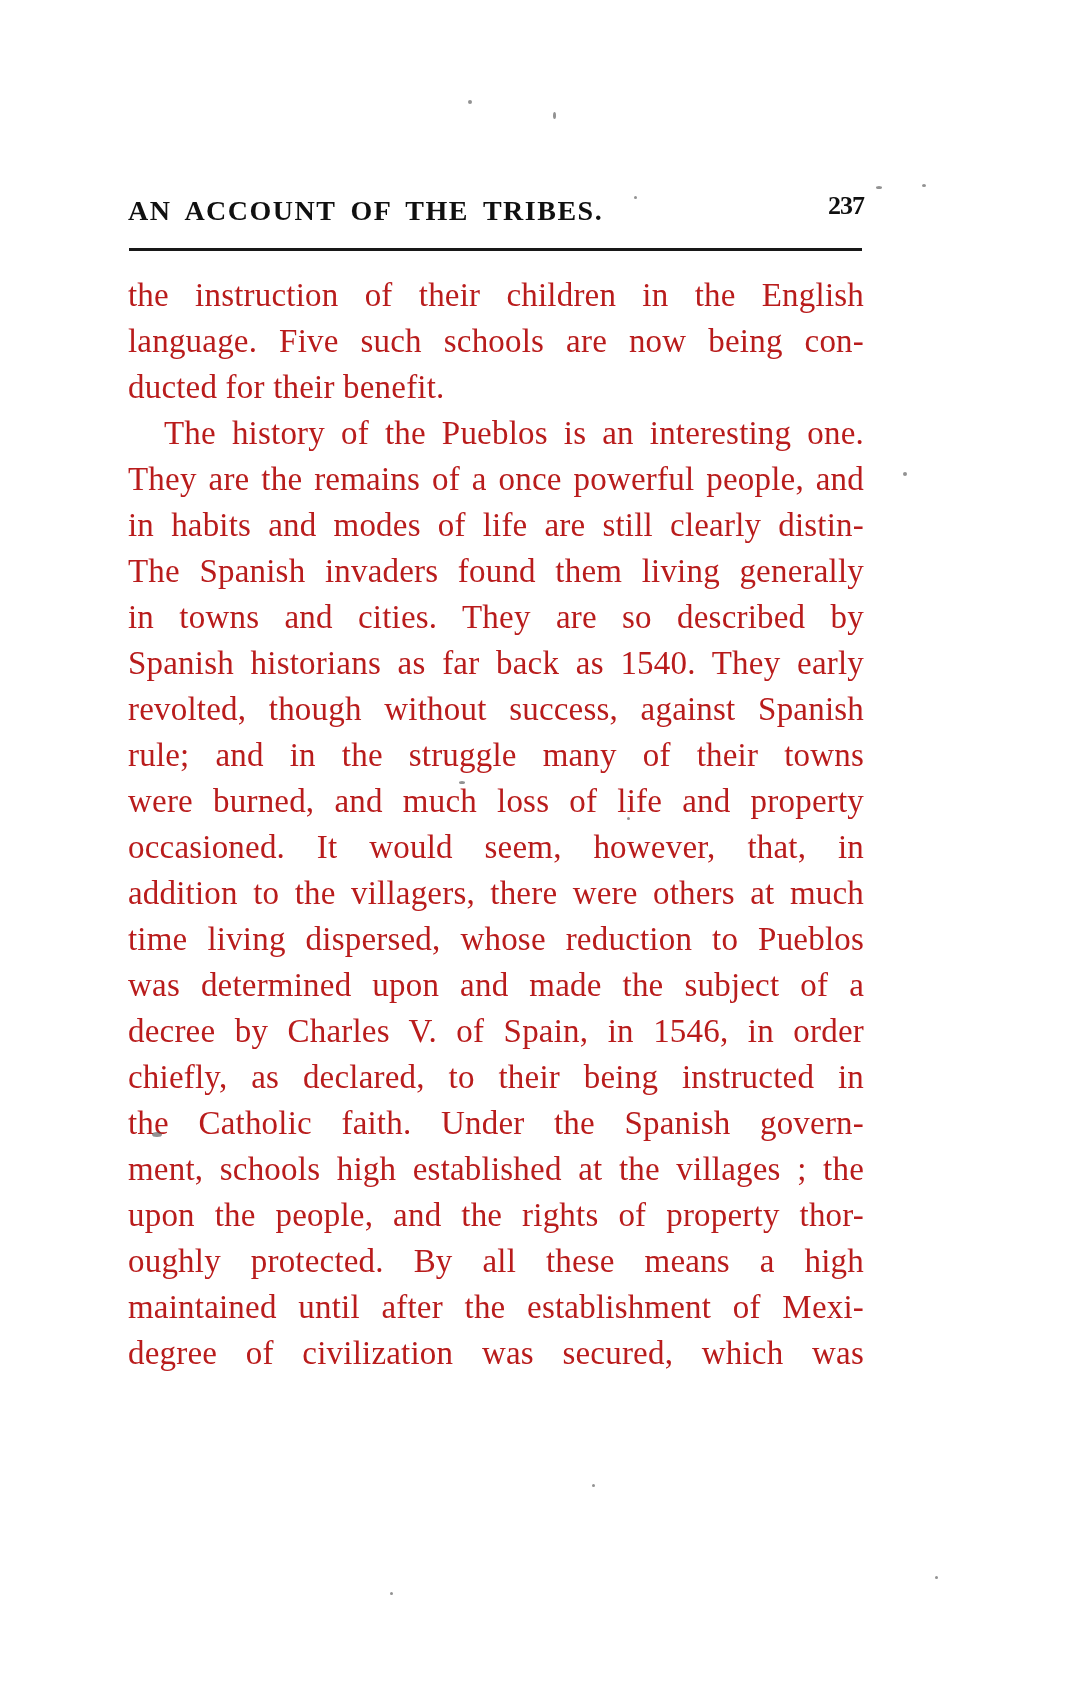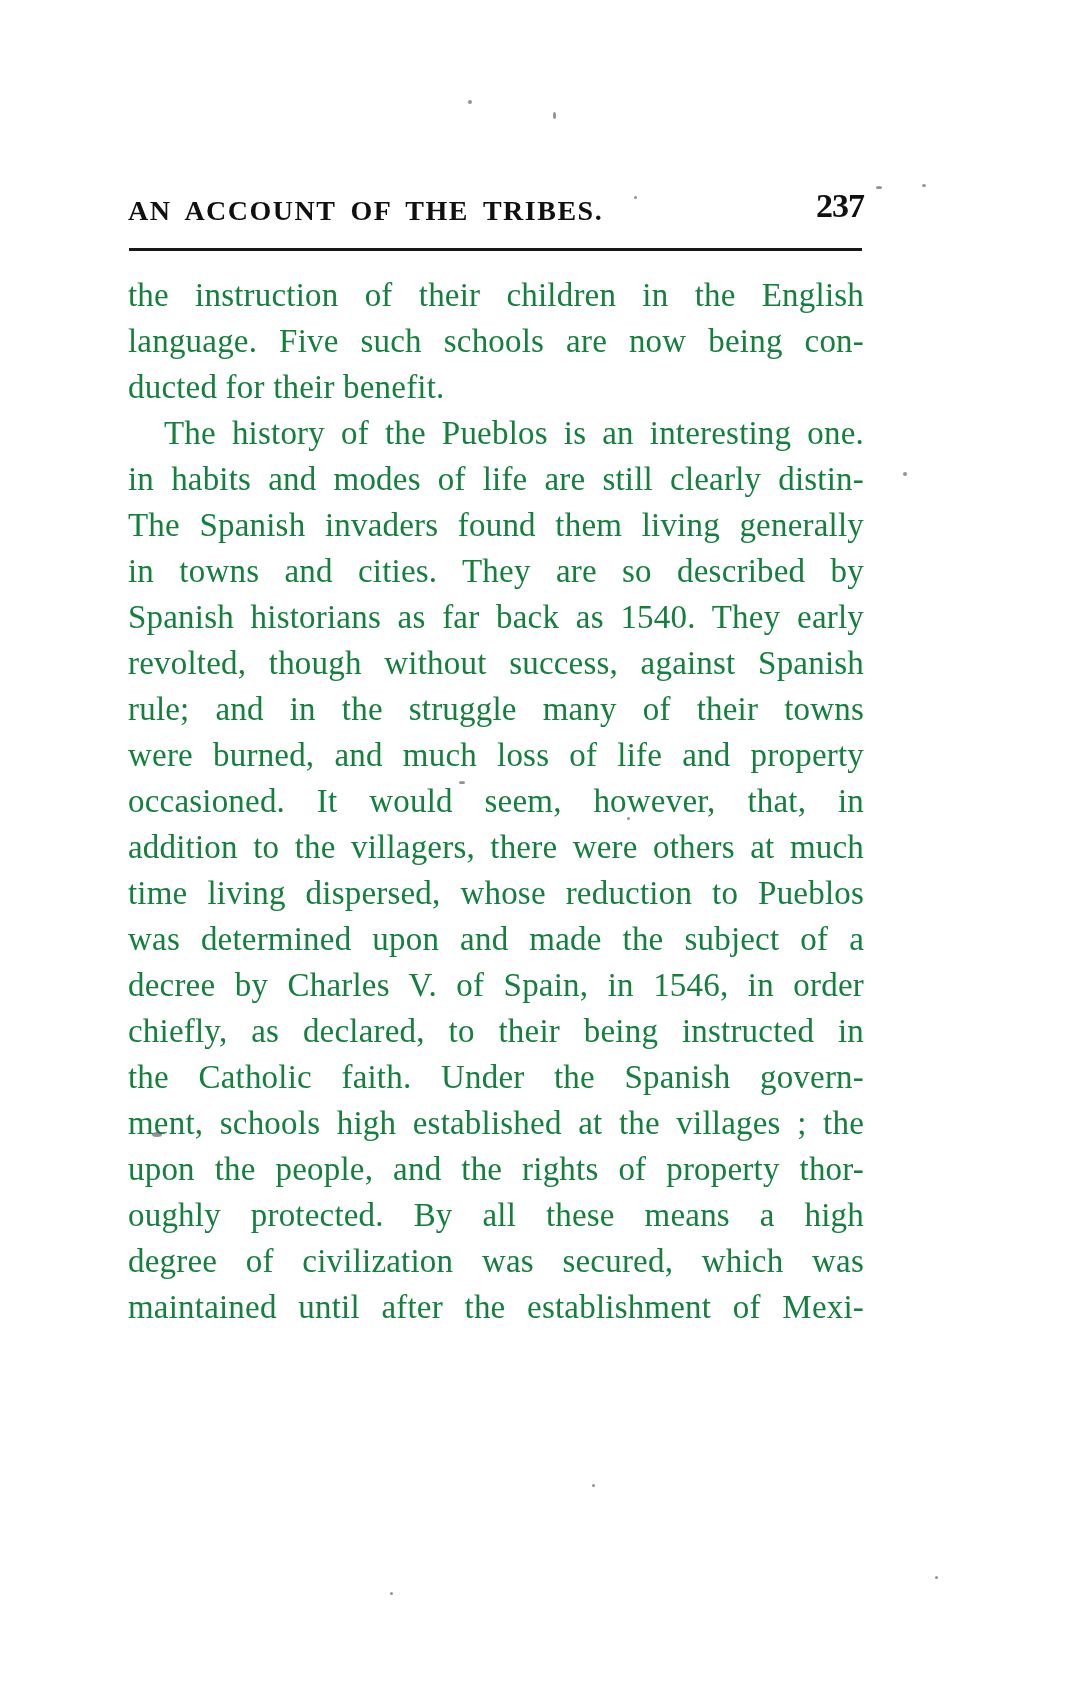--- a/index.html
+++ b/index.html
@@ -30,21 +30,21 @@
     font-weight: bold;
     letter-spacing: 1.5px;
     word-spacing: 6px;
     white-space: nowrap;
     color: #101010;
   }
   .page-number {
     position: absolute;
     right: 0;
     top: -10px;
-    font-size: 34px;
+    font-size: 26px;
     font-weight: bold;
     letter-spacing: -1px;
     line-height: 44px;
     color: #101010;
   }
   .header-rule {
     position: absolute;
     left: 129px;
     top: 248px;
     width: 733px;
@@ -52,21 +52,21 @@
     background: #181818;
   }
   .body-text {
     position: absolute;
     left: 128px;
     top: 272px;
     width: 736px;
     font-size: 33px;
     line-height: 46px;
     letter-spacing: 0.2px;
-    color: #15803d;
+    color: #b91c1c;
   }
   .text-line {
     text-align: justify;
     text-align-last: justify;
     white-space: normal;
   }
   .text-line.end {
     text-align: left;
     text-align-last: left;
   }
@@ -95,39 +95,40 @@
     <span class="page-number">237</span>
   </div>
 
   <div class="header-rule"></div>
 
   <div class="body-text">
       <div class="text-line">the instruction of their children in the English</div>
       <div class="text-line">language. Five such schools are now being con-</div>
       <div class="text-line end">ducted for their benefit.</div>
       <div class="text-line indent">The history of the Pueblos is an interesting one.</div>
+      <div class="text-line">They are the remains of a once powerful people, and</div>
       <div class="text-line">in habits and modes of life are still clearly distin-</div>
       <div class="text-line">The Spanish invaders found them living generally</div>
       <div class="text-line">in towns and cities. They are so described by</div>
       <div class="text-line">Spanish historians as far back as 1540. They early</div>
       <div class="text-line">revolted, though without success, against Spanish</div>
       <div class="text-line">rule; and in the struggle many of their towns</div>
       <div class="text-line">were burned, and much loss of life and property</div>
       <div class="text-line">occasioned. It would seem, however, that, in</div>
       <div class="text-line">addition to the villagers, there were others at much</div>
       <div class="text-line">time living dispersed, whose reduction to Pueblos</div>
       <div class="text-line">was determined upon and made the subject of a</div>
       <div class="text-line">decree by Charles V. of Spain, in 1546, in order</div>
       <div class="text-line">chiefly, as declared, to their being instructed in</div>
       <div class="text-line">the Catholic faith. Under the Spanish govern-</div>
       <div class="text-line">ment, schools high established at the villages ; the</div>
       <div class="text-line">upon the people, and the rights of property thor-</div>
       <div class="text-line">oughly protected. By all these means a high</div>
+      <div class="text-line">maintained until after the establishment of Mexi-</div>
       <div class="text-line">degree of civilization was secured, which was</div>
-      <div class="text-line">maintained until after the establishment of Mexi-</div>
     </div>
 
   <div class="artifact-layer">
       <div class="scan-speck" style="left: 468px; top: 100px; width: 4px; height: 4px;"></div>
       <div class="scan-speck" style="left: 553px; top: 112px; width: 3px; height: 7px;"></div>
       <div class="scan-speck" style="left: 634px; top: 196px; width: 3px; height: 3px;"></div>
       <div class="scan-speck" style="left: 876px; top: 186px; width: 6px; height: 3px;"></div>
       <div class="scan-speck" style="left: 922px; top: 184px; width: 4px; height: 3px;"></div>
       <div class="scan-speck" style="left: 903px; top: 472px; width: 4px; height: 4px;"></div>
       <div class="scan-speck" style="left: 459px; top: 781px; width: 6px; height: 3px;"></div>

